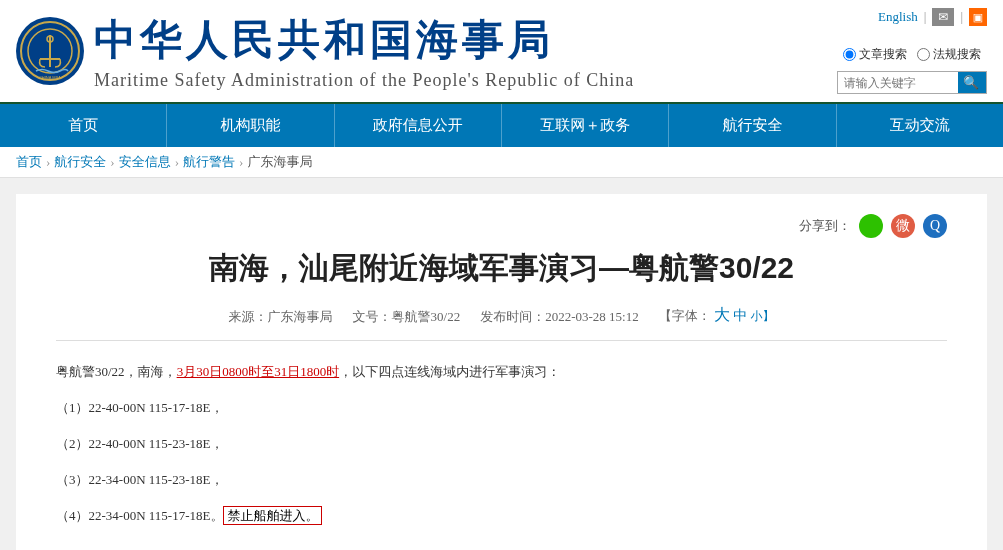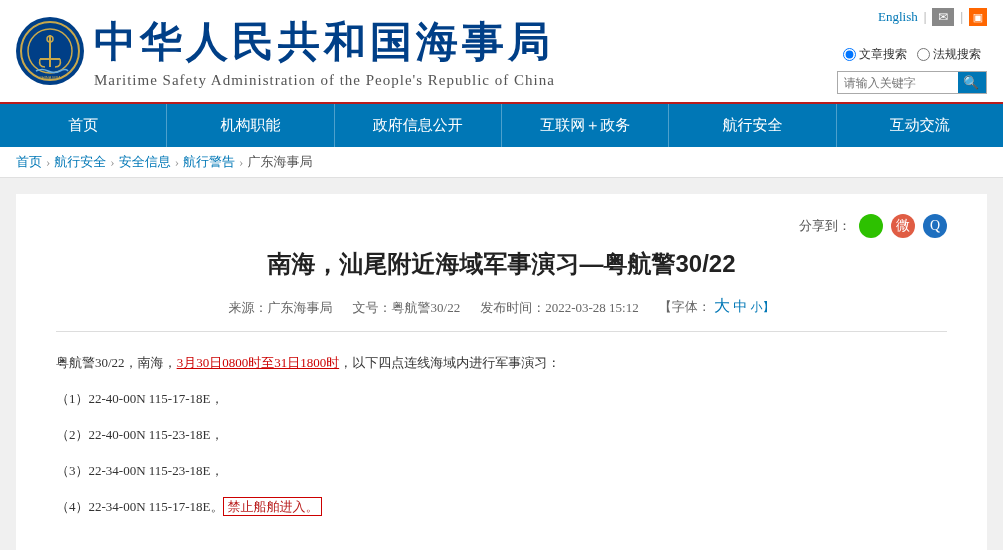--- a/index.html
+++ b/index.html
@@ -1,24 +1,24 @@
 <!DOCTYPE html>
 <html><head>
   <meta charset="utf-8">
   <style>
     * { margin: 0; padding: 0; box-sizing: border-box; }
     body { font-family: "SimSun", "宋体", serif; font-size: 14px; background: #f0f0f0; width: 1003px; }
 
     
-    .header { background: #fff; display: flex; align-items: center; padding: 8px 16px; border-bottom: 2px solid #b91c1c; position: relative; }
+    .header { background: #fff; display: flex; align-items: center; padding: 8px 16px; border-bottom: 2px solid #14532d; position: relative; }
     .logo-area { display: flex; align-items: center; gap: 10px; }
     .logo-circle { width: 68px; height: 68px; border-radius: 50%; background: #003f87; display: flex; align-items: center; justify-content: center; flex-shrink: 0; overflow: hidden; }
     .logo-circle svg { width: 60px; height: 60px; }
     .site-title { font-size: 42px; font-weight: bold; color: #003f87; letter-spacing: 4px; font-family: "SimHei", "黑体", sans-serif; }
-    .site-subtitle { font-size: 15px; color: #555; margin-top: 2px; letter-spacing: 1px; }
+    .site-subtitle { font-size: 18px; color: #555; margin-top: 2px; letter-spacing: 1px; }
     .header-right { margin-left: auto; display: flex; flex-direction: column; align-items: flex-end; gap: 20px; }
     .header-top-links { display: flex; align-items: center; gap: 6px; font-size: 13px; color: #333; }
     .header-top-links span { cursor: pointer; }
     .header-top-links .divider { color: #999; }
     .mail-icon, .rss-icon { width: 20px; height: 16px; display: inline-flex; align-items: center; justify-content: center; background: #ccc; font-size: 11px; cursor: pointer; }
     .search-area { display: flex; align-items: center; gap: 8px; flex-direction: column; }
     .search-radios { display: flex; gap: 10px; font-size: 12px; color: #333; }
     .search-radios label { display: flex; align-items: center; gap: 3px; cursor: pointer; }
     .search-box { display: flex; align-items: center; border: 1px solid #aaa; }
     .search-box input { border: none; outline: none; padding: 3px 6px; font-size: 12px; width: 120px; color: #999; }
@@ -35,28 +35,28 @@
     .breadcrumb .sep { color: #999; }
 
     
     .content { background: #fff; margin: 16px; padding: 20px 40px 30px; }
     .share-bar { display: flex; justify-content: flex-end; align-items: center; gap: 8px; font-size: 13px; color: #555; margin-bottom: 10px; }
     .share-icon { width: 24px; height: 24px; border-radius: 50%; display: inline-flex; align-items: center; justify-content: center; cursor: pointer; font-size: 14px; color: #fff; }
     .share-wechat { background: #2dc100; }
     .share-weibo { background: #e05d44; }
     .share-qq { background: #1e6fbf; }
 
-    .article-title { text-align: center; font-size: 24px; font-weight: bold; color: #222; font-family: "SimHei", "黑体", sans-serif; margin-bottom: 16px; }
+    .article-title { text-align: center; font-size: 30px; font-weight: bold; color: #222; font-family: "SimHei", "黑体", sans-serif; margin-bottom: 16px; }
     .article-meta { text-align: center; font-size: 13px; color: #666; margin-bottom: 14px; display: flex; align-items: flex-end; justify-content: center; gap: 20px; flex-wrap: wrap; }
     .divider-line { border: none; border-top: 1px solid #ddd; margin-bottom: 18px; }
 
     .article-body { font-size: 13px; color: #333; line-height: 2; }
     .article-body p { margin-bottom: 10px; }
     .highlight-red { color: #cc0000; text-decoration: underline; text-decoration-style: solid; }
-    .box-red { border: 1px solid #cc0000; padding: 1px 3px; color: #b91c1c; display: inline; }
+    .box-red { border: 1px solid #cc0000; padding: 1px 3px; color: #000000; display: inline; }
   </style>
 </head>
 <body>
 
 <div class="header">
   <div class="logo-area">
     <div class="logo-circle">
       <svg viewBox="0 0 60 60" xmlns="http://www.w3.org/2000/svg">
         <circle cx="30" cy="30" r="29" fill="#003f87" stroke="#c8a84b" stroke-width="2"></circle>
         <circle cx="30" cy="30" r="22" fill="none" stroke="#c8a84b" stroke-width="1.5"></circle>

